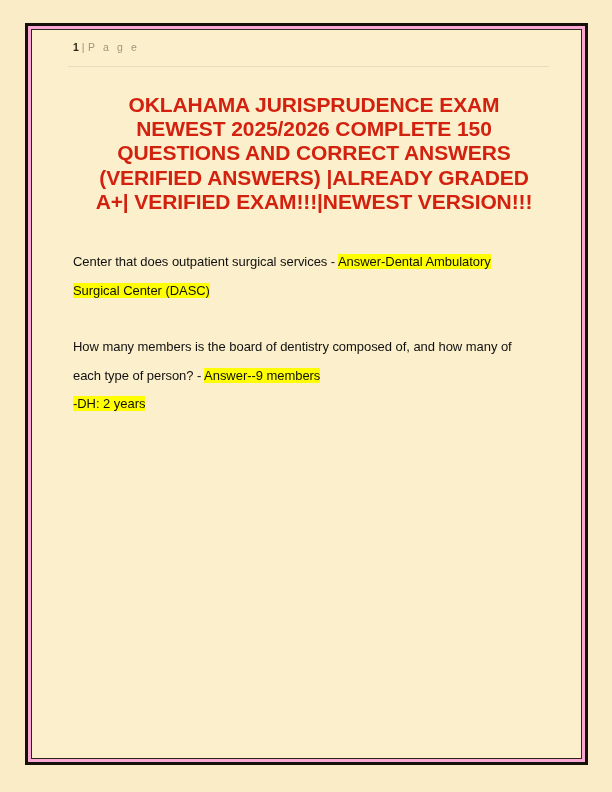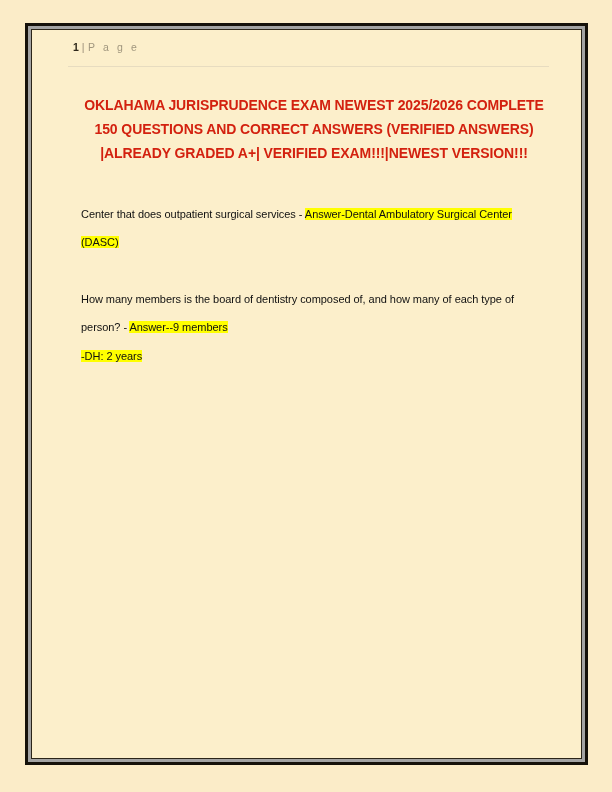--- a/index.html
+++ b/index.html
@@ -16,21 +16,21 @@
   }
 
   .page-frame {
     position: absolute;
     left: 25px;
     top: 23px;
     width: 563px;
     height: 742px;
     box-sizing: border-box;
     border: 3px solid #15110a;
-    background: #a3a3a3;
+    background: #f9a8d4;
   }
   .page-frame-inner {
     position: absolute;
     left: 3px;
     top: 3px;
     right: 3px;
     bottom: 3px;
     box-sizing: border-box;
     border: 1px solid #2b2519;
     background: #fcefcb;
@@ -78,37 +78,36 @@
     background: #e7dcc0;
   }
 
   
   .doc-title {
     margin-top: 26px;
     padding: 0 14px 0 10px;
     text-align: center;
     color: #d3210f;
     font-weight: bold;
-    font-size: 14px;
+    font-size: 21px;
     line-height: 24.2px;
     letter-spacing: -0.1px;
   }
 
   
   .qa-list {
     margin-top: 34px;
   }
   .qa-block {
-    font-size: 11px;
+    font-size: 13px;
     line-height: 28.6px;
     color: #101010;
     margin-bottom: 28px;
     max-width: 465px;
     letter-spacing: -0.05px;
-    margin-left: 8px;
   }
   .qa-block.tight {
     margin-top: -28px;
     margin-bottom: 28px;
   }
   .qa-block:last-child {
     margin-bottom: 0;
   }
   mark.hl {
     background: #ffff00;

